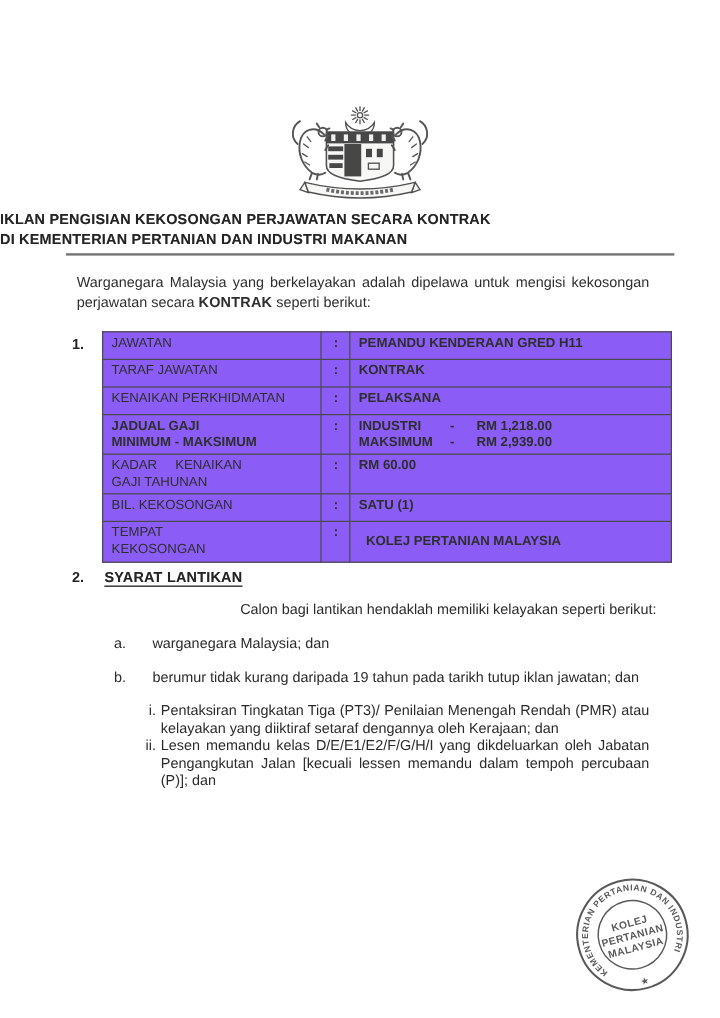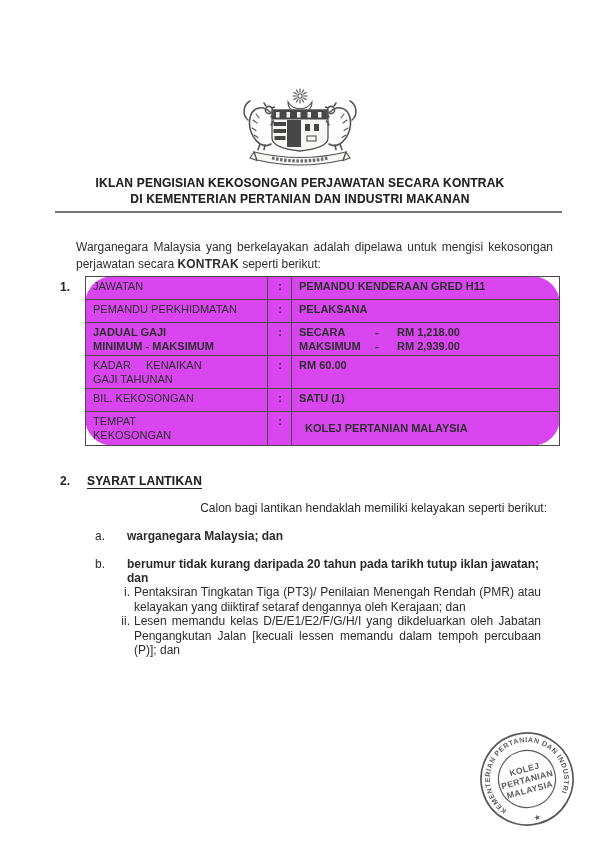--- a/index.html
+++ b/index.html
@@ -6,34 +6,34 @@
   body{
     width:600px;height:848px;background:#ffffff;
     font-family:"Liberation Sans", sans-serif;
     color:#2b2b2b;
   }
   .page{position:relative;width:600px;height:848px;background:#fff;overflow:hidden;}
   .abs{position:absolute;}
 
   
   .crest{left:238px;top:86px;width:124px;height:84px;}
-  .title-block{left:0;top:175px;width:600px;text-align:center;
+  .title-block{left:0;top:175px;width:600px;
     font-size:12px;font-weight:bold;line-height:16px;letter-spacing:.2px;
     color:#242424;text-shadow:0 0 .4px rgba(0,0,0,.35);}
   .title-rule{left:55px;top:211px;width:507px;height:2px;background:#757575;}
 
   
   .intro{left:64px;top:227px;width:477px;font-size:12px;line-height:16.5px;
     text-align:justify;color:#2e2e2e;}
   .intro b{letter-spacing:.2px;}
 
   
   .vacancy{left:60px;top:276px;display:flex;}
   .vnum{width:25px;font-size:12px;font-weight:bold;padding-top:4px;color:#242424;}
-  table.vtable{border-collapse:collapse;background:#d946ef;border-radius:28px;}
+  table.vtable{border-collapse:collapse;background:#8b5cf6;}
   table.vtable td{
     border:1.5px solid #4a4a4a;
     font-size:11px;line-height:13.5px;
     padding:3px 6px 2px 7px;vertical-align:top;color:#2e2e2e;
   }
   td.lbl{width:168px;}
   td.sep{width:10px;text-align:center;font-weight:bold;padding-left:3px;padding-right:3px;}
   td.val{width:248px;font-weight:bold;color:#262626;margin-top:41px;}
   .h1r{height:17px;} .h2r{height:27px;font-weight:bold;} .h2s{height:26px;} .h3r{height:28px;}
   .spread{word-spacing:12px;}
@@ -44,21 +44,21 @@
 
   
   .sec-head{left:60px;top:474px;display:flex;font-size:12px;font-weight:bold;color:#242424;}
   .sec-num{width:27px;}
   .sec-title{text-decoration:underline;text-underline-offset:3px;letter-spacing:.2px;
     text-shadow:0 0 .4px rgba(0,0,0,.3);}
   .req-intro{left:87px;top:501px;width:460px;font-size:12px;text-align:right;}
   .ab-item{left:95px;display:flex;font-size:12px;}
   .ab-a{top:529px;} .ab-b{top:557px;}
   .ab-marker{width:32px;}
-  .ab-text{width:424px;font-weight:bold;}
+  .ab-text{width:424px;}
   .subitems{left:112px;top:585px;width:429px;}
   .sub-item{display:flex;font-size:12px;line-height:14.6px;}
   .sub-marker{width:18px;text-align:right;padding-right:4px;flex:none;}
   .sub-text{width:407px;text-align:justify;}
 
   
   .stamp{left:464px;top:719px;width:126px;height:120px;}
 </style>
 </head>
 <body>
@@ -111,45 +111,50 @@
       <path d="M34 72 Q62 78 90 72" stroke-width="3.2" stroke-dasharray="2.5 1.6" opacity="0.85"></path>
     </g>
   </svg>
 
   <div class="abs title-block">
     <div>IKLAN PENGISIAN KEKOSONGAN PERJAWATAN SECARA KONTRAK</div>
     <div>DI KEMENTERIAN PERTANIAN DAN INDUSTRI MAKANAN</div>
   </div>
   <div class="abs title-rule"></div>
 
-  <p class="abs intro" style="margin:12px"><span>Warganegara Malaysia yang berkelayakan adalah dipelawa untuk mengisi kekosongan perjawatan secara</span> <b>KONTRAK</b> <span>seperti berikut:</span></p>
+  <p class="abs intro" style="margin:0"><span>Warganegara Malaysia yang berkelayakan adalah dipelawa untuk mengisi kekosongan perjawatan secara</span> <b>KONTRAK</b> <span>seperti berikut:</span></p>
 
   <div class="abs vacancy">
     <div class="vnum">1.</div>
     <table class="vtable">
       <tbody>
           <tr>
         <td class="lbl h1r">JAWATAN</td>
         <td class="sep">:</td>
         <td class="val">PEMANDU KENDERAAN GRED H11</td>
       </tr>
       <tr>
-        <td class="lbl h1r">PEMANDU PERKHIDMATAN</td>
+        <td class="lbl h1r">TARAF JAWATAN</td>
+        <td class="sep">:</td>
+        <td class="val">KONTRAK</td>
+      </tr>
+      <tr>
+        <td class="lbl h1r">KENAIKAN PERKHIDMATAN</td>
         <td class="sep">:</td>
         <td class="val">PELAKSANA</td>
       </tr>
       <tr>
         <td class="lbl h2r">
           <div>JADUAL GAJI</div>
           <div>MINIMUM - MAKSIMUM</div>
         </td>
         <td class="sep">:</td>
         <td class="val">
           <div class="sal-row">
-            <span class="sal-name">SECARA</span>
+            <span class="sal-name">INDUSTRI</span>
             <span class="sal-dash">-</span>
             <span>RM 1,218.00</span>
           </div>
           <div class="sal-row">
             <span class="sal-name">MAKSIMUM</span>
             <span class="sal-dash">-</span>
             <span>RM 2,939.00</span>
           </div>
         </td>
       </tr>
@@ -184,21 +189,21 @@
   </div>
 
   <div class="abs req-intro">Calon bagi lantikan hendaklah memiliki kelayakan seperti berikut:</div>
 
   <div class="abs ab-item ab-a">
     <div class="ab-marker">a.</div>
     <div class="ab-text">warganegara Malaysia; dan</div>
   </div>
   <div class="abs ab-item ab-b">
     <div class="ab-marker">b.</div>
-    <div class="ab-text">berumur tidak kurang daripada 20 tahun pada tarikh tutup iklan jawatan; dan</div>
+    <div class="ab-text">berumur tidak kurang daripada 19 tahun pada tarikh tutup iklan jawatan; dan</div>
   </div>
 
   <div class="abs subitems">
     <div class="sub-item">
       <div class="sub-marker">i.</div>
       <div class="sub-text">Pentaksiran Tingkatan Tiga (PT3)/ Penilaian Menengah Rendah (PMR) atau kelayakan yang diiktiraf setaraf dengannya oleh Kerajaan; dan</div>
     </div>
     <div class="sub-item">
       <div class="sub-marker">ii.</div>
       <div class="sub-text">Lesen memandu kelas D/E/E1/E2/F/G/H/I yang dikdeluarkan oleh Jabatan Pengangkutan Jalan [kecuali lessen memandu dalam tempoh percubaan (P)]; dan</div>

